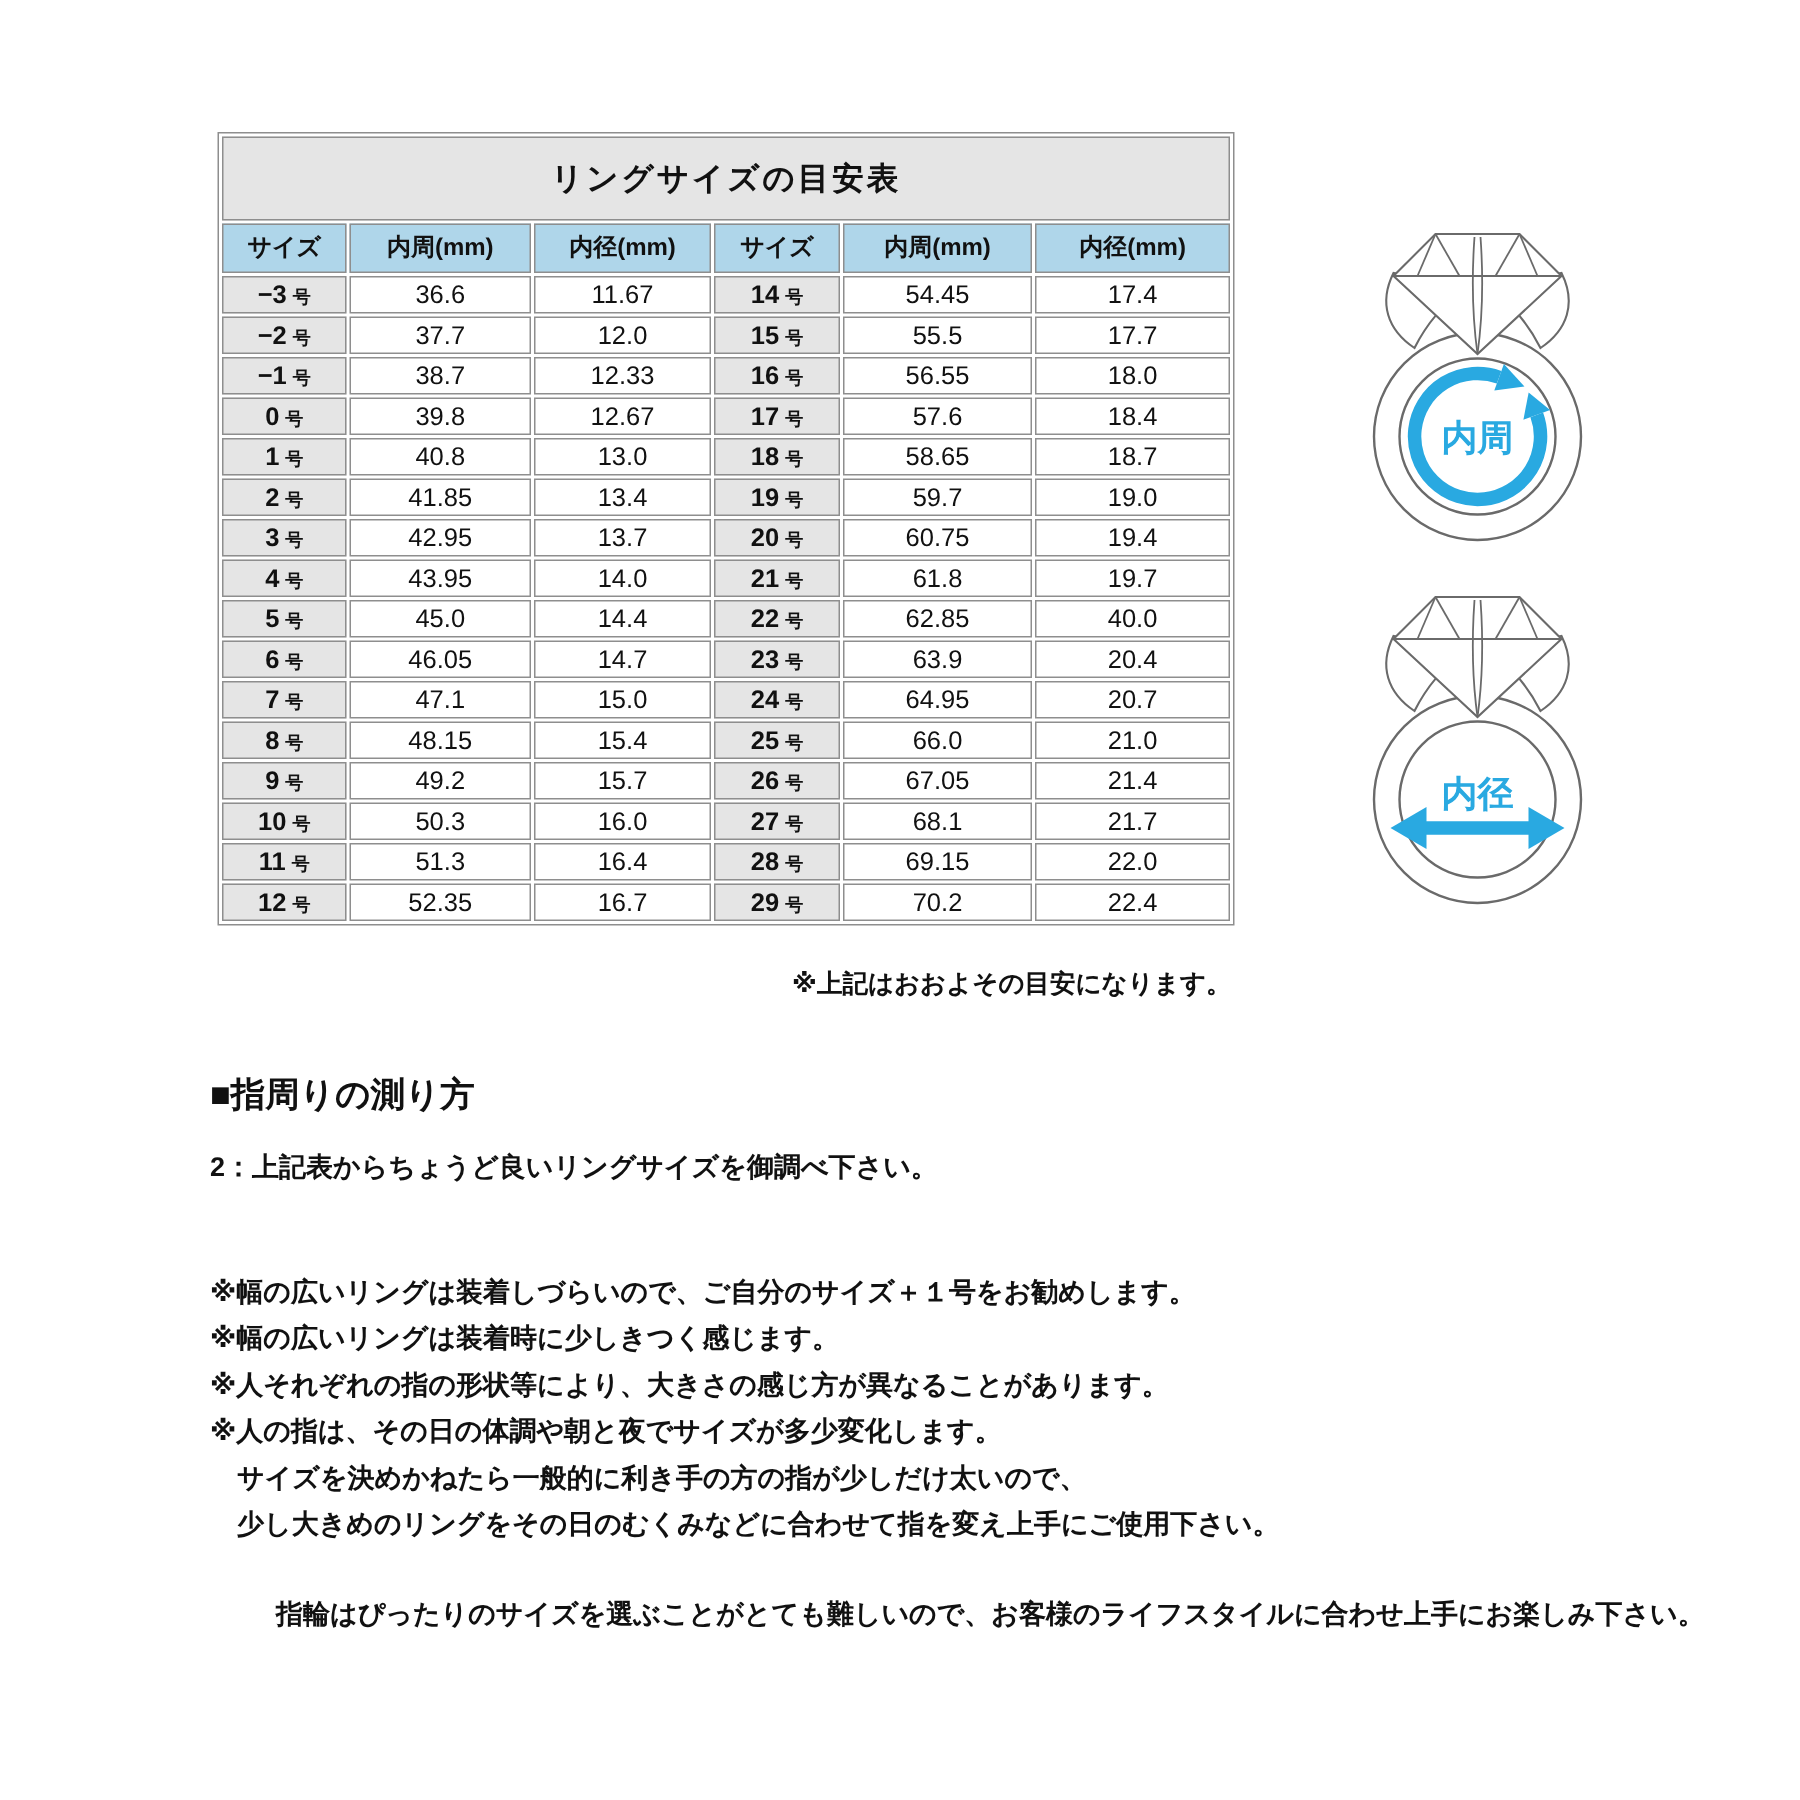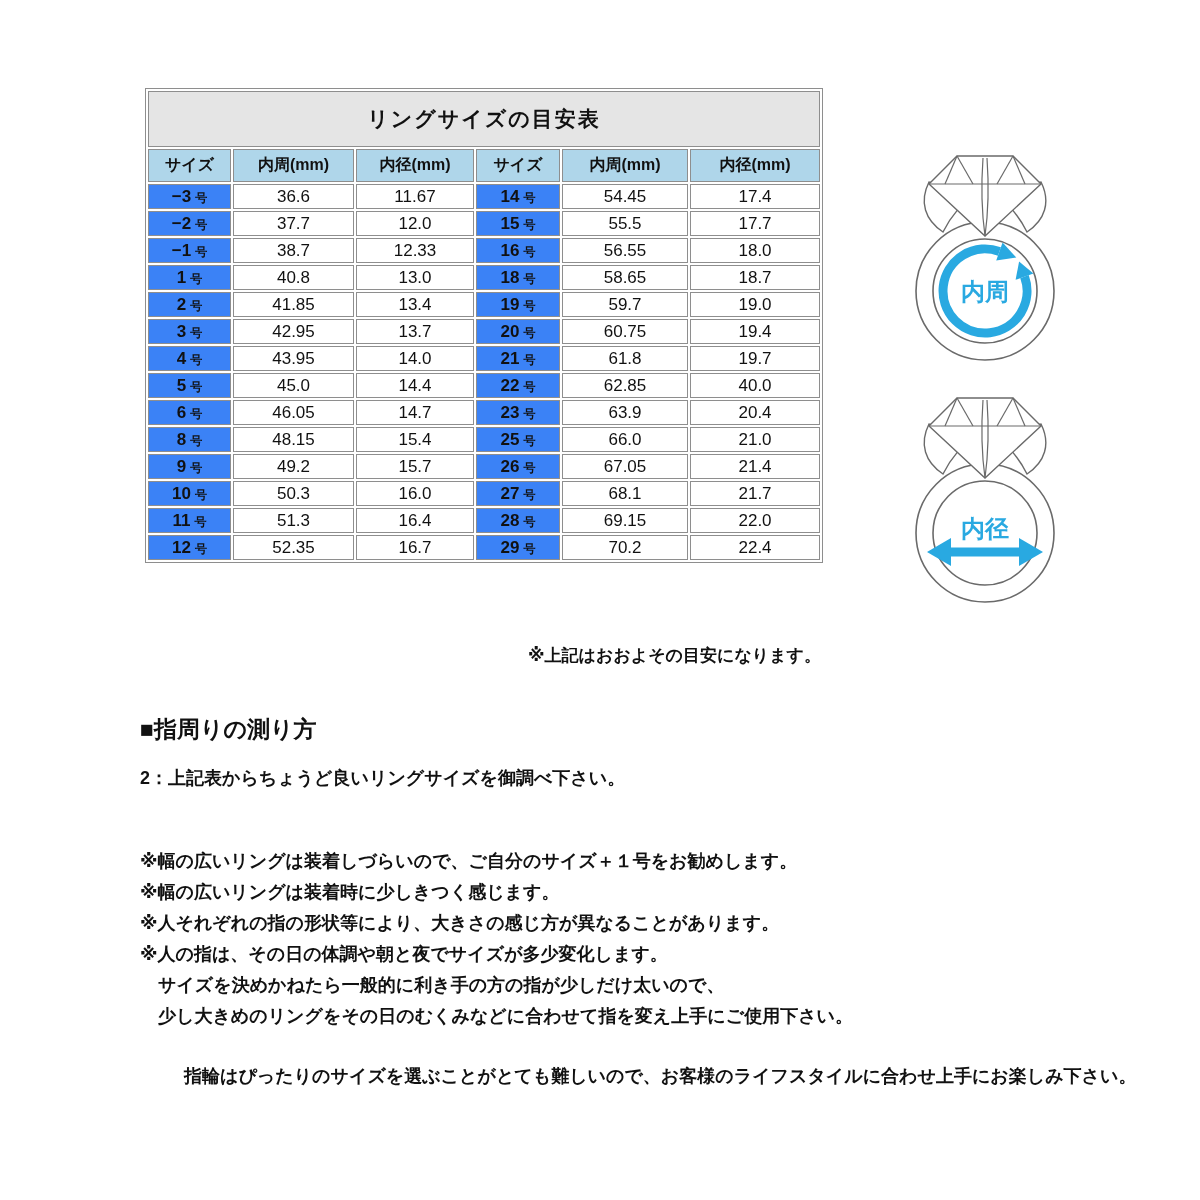--- a/index.html
+++ b/index.html
@@ -23,21 +23,21 @@
     padding: 13px 0;
   }
   th.hdr {
     background: #afd6ea; text-align: center;
     font-size: 16px; font-weight: 700; padding: 5px 0;
   }
   td.val {
     background: #ffffff; text-align: center;
     font-size: 17px; font-weight: 500; height: 25px;
   }
-  td.size-col { background: #3b82f6; font-weight: 700; }
+  td.size-col { background: #e5e5e5; font-weight: 700; }
   td.size-col .num { font-size: 17px; font-weight: 700; }
   td.size-col .suffix { font-size: 12px; font-weight: 700; margin-left: 4px; }
   .footnote {
     position: absolute; left: 145px; top: 644px; width: 676px;
     text-align: right; font-size: 17px; font-weight: 700;
   }
   
   .diagram { position: absolute; width: 160px; }
   #diagram-circumference { left: 905px; top: 150px; }
   #diagram-diameter { left: 905px; top: 392px; }
@@ -98,20 +98,28 @@
         </tr>
         <tr>
           <td class="val size-col"><span class="num">−1</span><span class="suffix">号</span></td>
           <td class="val">38.7</td>
           <td class="val">12.33</td>
           <td class="val size-col"><span class="num">16</span><span class="suffix">号</span></td>
           <td class="val">56.55</td>
           <td class="val">18.0</td>
         </tr>
         <tr>
+          <td class="val size-col"><span class="num">0</span><span class="suffix">号</span></td>
+          <td class="val">39.8</td>
+          <td class="val">12.67</td>
+          <td class="val size-col"><span class="num">17</span><span class="suffix">号</span></td>
+          <td class="val">57.6</td>
+          <td class="val">18.4</td>
+        </tr>
+        <tr>
           <td class="val size-col"><span class="num">1</span><span class="suffix">号</span></td>
           <td class="val">40.8</td>
           <td class="val">13.0</td>
           <td class="val size-col"><span class="num">18</span><span class="suffix">号</span></td>
           <td class="val">58.65</td>
           <td class="val">18.7</td>
         </tr>
         <tr>
           <td class="val size-col"><span class="num">2</span><span class="suffix">号</span></td>
           <td class="val">41.85</td>
@@ -144,20 +152,28 @@
           <td class="val">62.85</td>
           <td class="val">40.0</td>
         </tr>
         <tr>
           <td class="val size-col"><span class="num">6</span><span class="suffix">号</span></td>
           <td class="val">46.05</td>
           <td class="val">14.7</td>
           <td class="val size-col"><span class="num">23</span><span class="suffix">号</span></td>
           <td class="val">63.9</td>
           <td class="val">20.4</td>
+        </tr>
+        <tr>
+          <td class="val size-col"><span class="num">7</span><span class="suffix">号</span></td>
+          <td class="val">47.1</td>
+          <td class="val">15.0</td>
+          <td class="val size-col"><span class="num">24</span><span class="suffix">号</span></td>
+          <td class="val">64.95</td>
+          <td class="val">20.7</td>
         </tr>
         <tr>
           <td class="val size-col"><span class="num">8</span><span class="suffix">号</span></td>
           <td class="val">48.15</td>
           <td class="val">15.4</td>
           <td class="val size-col"><span class="num">25</span><span class="suffix">号</span></td>
           <td class="val">66.0</td>
           <td class="val">21.0</td>
         </tr>
         <tr>

